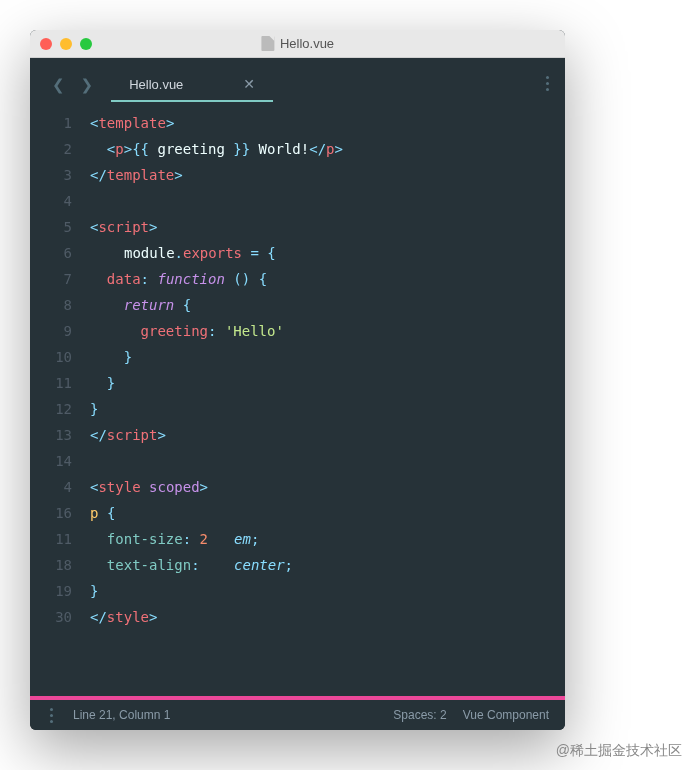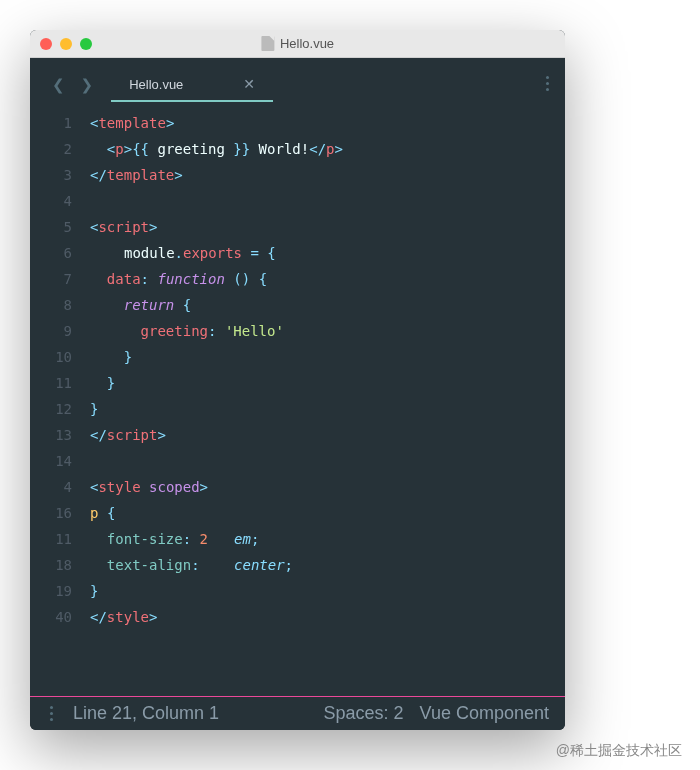--- a/index.html
+++ b/index.html
@@ -125,24 +125,24 @@
   .tok-punct { color: #89ddff; }
   .tok-num { color: #f78c6c; }
   .tok-ident { color: #eeffff; margin-left: 34px; }
   .tok-css-prop { color: #80cbc4; }
   .tok-css-key { color: #89ddff; font-style: italic; padding-left: 26px; }
   .tok-sel { color: #ffcb6b; }
 
   .statusbar {
     height: 34px;
     background: #263238;
-    border-top: 1px solid #ec4899;
-    display: flex;
-    align-items: center;
-    font-size: 18px;
+    border-top: 4px solid #ec4899;
+    display: flex;
+    align-items: center;
+    font-size: 12px;
     color: #607d8b;
     padding: 0 16px;
     gap: 16px;
   }
   .statusbar .kebab-sb {
     display: flex; flex-direction: column; gap: 3px; padding: 4px; cursor: pointer;
   }
   .statusbar .kebab-sb span { width: 3px; height: 3px; border-radius: 50%; background: #546e7a; }
   .spacer { flex: 1; }
   .sb-item { color: #8a9ba8; }
@@ -200,21 +200,21 @@
         <div class="line">10</div>
         <div class="line">11</div>
         <div class="line">12</div>
         <div class="line">13</div>
         <div class="line">14</div>
         <div class="line">4</div>
         <div class="line">16</div>
         <div class="line">11</div>
         <div class="line">18</div>
         <div class="line">19</div>
-        <div class="line">40</div>
+        <div class="line">30</div>
       </div>
     <div class="code" id="code"><div class="line"><span class="tok-bracket">&lt;</span><span class="tok-tag">template</span><span class="tok-bracket">&gt;</span></div><div class="line"><span>  </span><span class="tok-bracket">&lt;</span><span class="tok-tag">p</span><span class="tok-bracket">&gt;</span><span class="tok-punct">{{</span><span class="tok-text"> greeting </span><span class="tok-punct">}}</span><span class="tok-text"> World!</span><span class="tok-bracket">&lt;/</span><span class="tok-tag">p</span><span class="tok-bracket">&gt;</span></div><div class="line"><span class="tok-bracket">&lt;/</span><span class="tok-tag">template</span><span class="tok-bracket">&gt;</span></div><div class="line">&nbsp;</div><div class="line"><span class="tok-bracket">&lt;</span><span class="tok-tag">script</span><span class="tok-bracket">&gt;</span></div><div class="line"><span class="tok-ident">module</span><span class="tok-punct">.</span><span class="tok-prop">exports</span><span class="tok-text"> </span><span class="tok-punct">=</span><span class="tok-text"> </span><span class="tok-punct">{</span></div><div class="line"><span>  </span><span class="tok-prop">data</span><span class="tok-punct">:</span><span class="tok-text"> </span><span class="tok-kw">function</span><span class="tok-text"> </span><span class="tok-punct">()</span><span class="tok-text"> </span><span class="tok-punct">{</span></div><div class="line"><span>    </span><span class="tok-kw">return</span><span class="tok-text"> </span><span class="tok-punct">{</span></div><div class="line"><span>      </span><span class="tok-prop">greeting</span><span class="tok-punct">:</span><span class="tok-text"> </span><span class="tok-str">'Hello'</span></div><div class="line"><span>    </span><span class="tok-punct">}</span></div><div class="line"><span>  </span><span class="tok-punct">}</span></div><div class="line"><span class="tok-punct">}</span></div><div class="line"><span class="tok-bracket">&lt;/</span><span class="tok-tag">script</span><span class="tok-bracket">&gt;</span></div><div class="line">&nbsp;</div><div class="line"><span class="tok-bracket">&lt;</span><span class="tok-tag">style</span><span class="tok-text"> </span><span class="tok-attr">scoped</span><span class="tok-bracket">&gt;</span></div><div class="line"><span class="tok-sel">p</span><span class="tok-text"> </span><span class="tok-punct">{</span></div><div class="line"><span>  </span><span class="tok-css-prop">font-size</span><span class="tok-punct">:</span><span class="tok-text"> </span><span class="tok-num">2</span><span class="tok-css-key">em</span><span class="tok-punct">;</span></div><div class="line"><span>  </span><span class="tok-css-prop">text-align</span><span class="tok-punct">:</span><span class="tok-text"> </span><span class="tok-css-key">center</span><span class="tok-punct">;</span></div><div class="line"><span class="tok-punct">}</span></div><div class="line"><span class="tok-bracket">&lt;/</span><span class="tok-tag">style</span><span class="tok-bracket">&gt;</span></div></div>
   </div>
 
   <div class="statusbar">
     <div class="kebab-sb">
         <span></span>
         <span></span>
         <span></span>
       </div>

